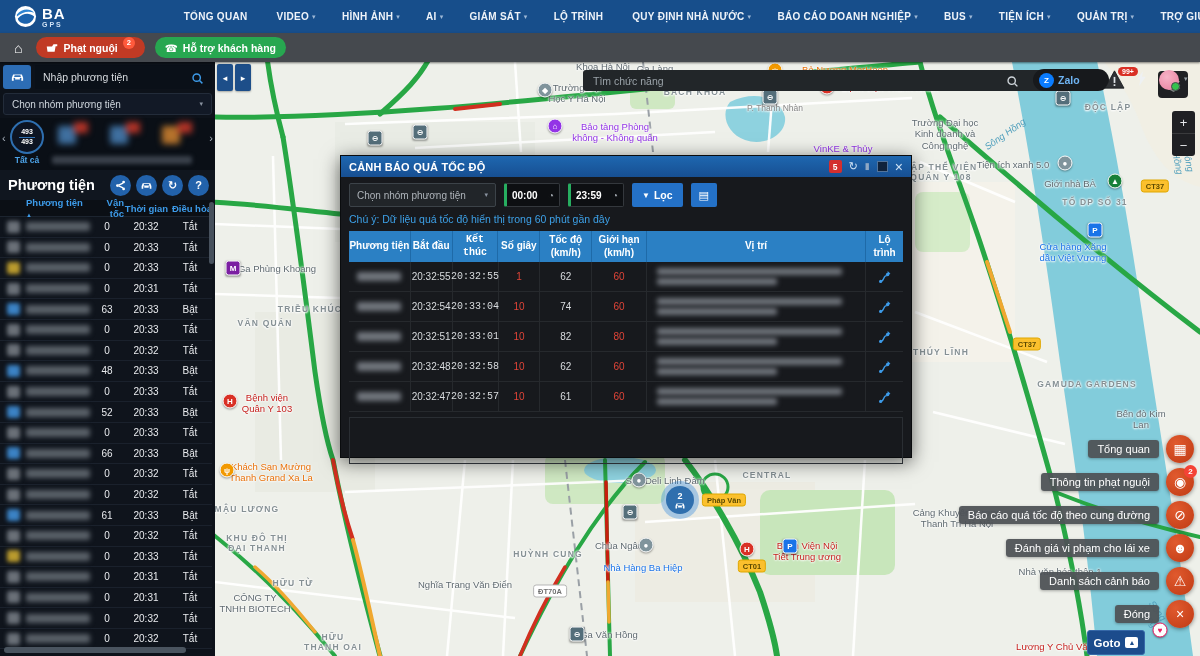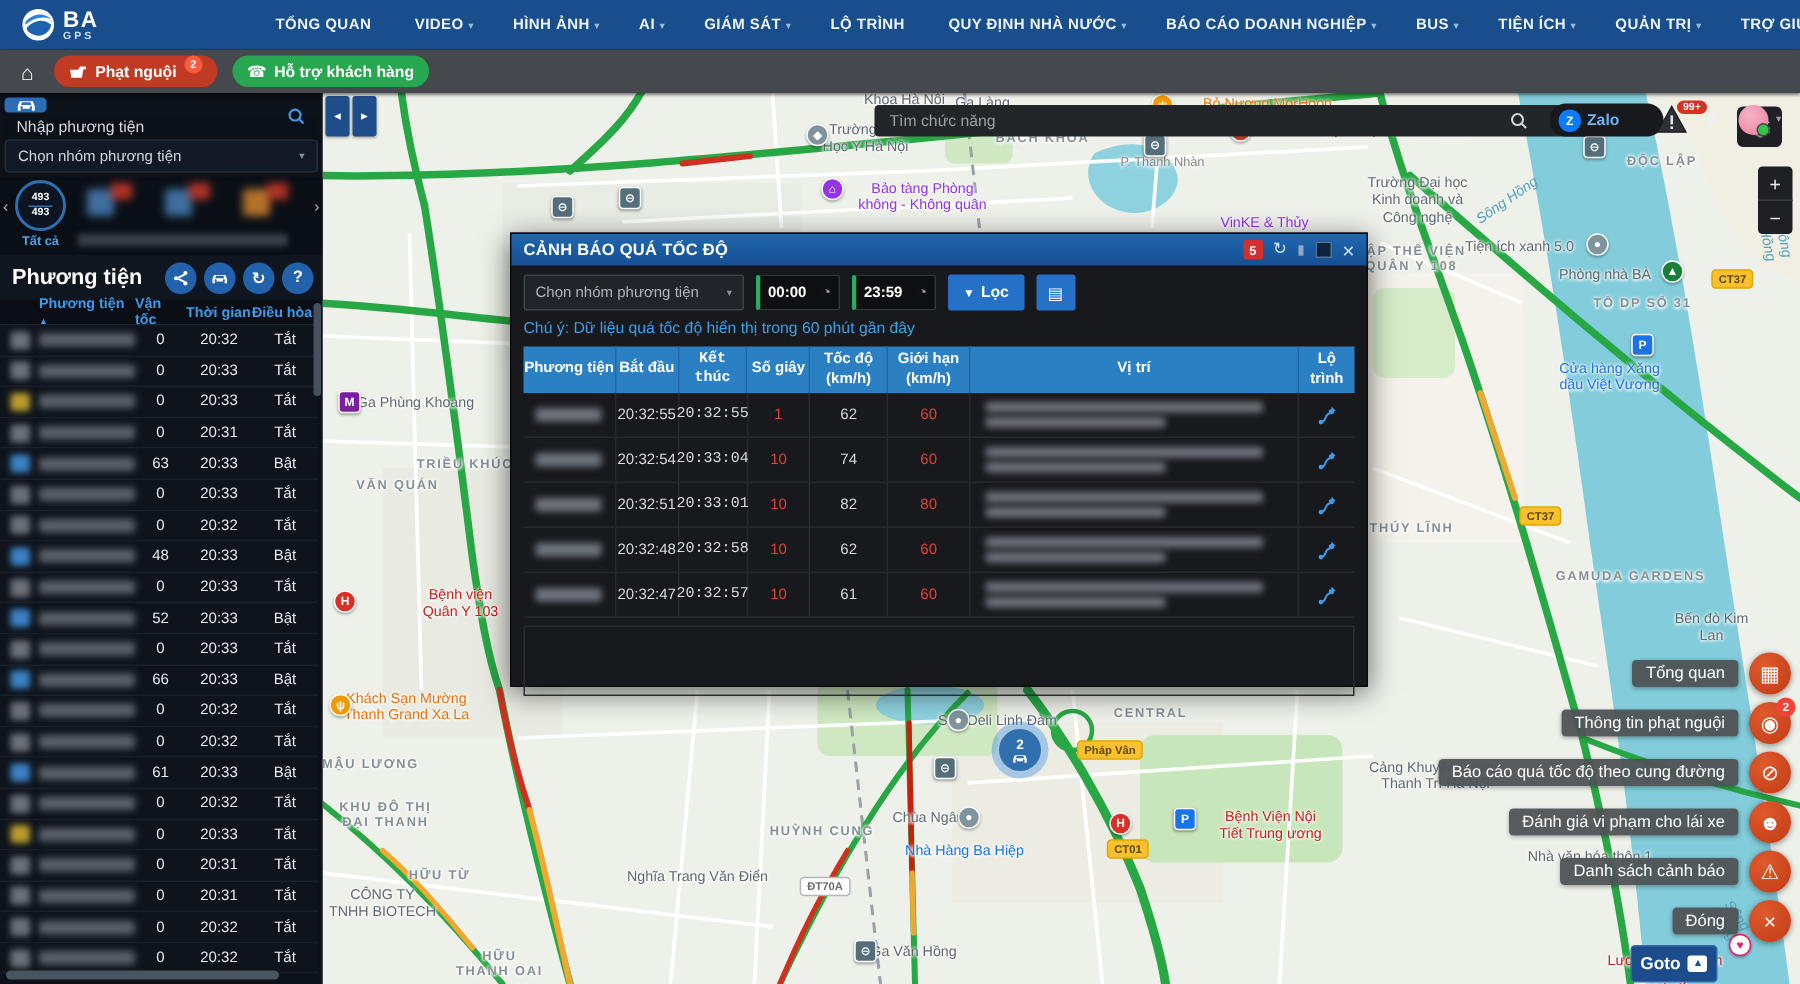--- a/index.html
+++ b/index.html
@@ -28,21 +28,21 @@
   .zalo-circ{width:15px;height:15px;border-radius:50%;background:#0a7cff;color:#fff;font-size:8px;font-weight:bold;display:flex;align-items:center;justify-content:center;}
   .zalo-txt{color:#6eb3f2;font-size:10.5px;font-weight:bold;}
   #warn-wrap{position:absolute;left:1104px;top:37px;cursor:pointer;}
   #warn-badge{position:absolute;left:1118px;top:34px;background:#d93025;color:#fff;font-size:7px;font-weight:bold;padding:1px 4px;border-radius:7px;}
   #bolt{position:absolute;left:1137px;top:38px;cursor:pointer;}
   #avatar{position:absolute;left:1159px;top:37px;width:20px;height:20px;border-radius:50%;background:radial-gradient(circle at 40% 35%,#f7b3c6,#e87d9d);cursor:pointer;}
   #avatar .dot{position:absolute;right:-1px;bottom:-1px;width:7px;height:7px;border-radius:50%;background:#35c24d;border:1px solid #45494e;}
   #av-caret{position:absolute;left:1184px;top:42px;color:#9aa2a8;font-size:7px;}
   
   #sidebar{position:absolute;left:0;top:62px;width:215px;bottom:0;background:#0d121a;z-index:30;}
-  #veh-search-row{position:absolute;left:3px;top:3px;width:209px;height:24px;display:flex;gap:4px;flex-direction:column;}
+  #veh-search-row{position:absolute;left:3px;top:3px;width:209px;height:24px;display:flex;gap:4px;}
   #car-btn{width:28px;height:24px;background:#2d6db5;border-radius:3px;display:flex;align-items:center;justify-content:center;cursor:pointer;}
   #veh-search{flex:1;background:#0a1018;border:none;border-radius:2px;color:#e8eaed;font-size:10.5px;padding:0 24px 0 8px;outline:none;}
   #veh-search::placeholder{color:#d6dade;}
   #veh-search-ic{position:absolute;right:8px;top:6px;}
   #group-dd{position:absolute;left:3px;top:31px;width:209px;height:22px;background:#121926;border:1px solid #232c3a;border-radius:3px;display:flex;align-items:center;justify-content:space-between;padding:0 8px;cursor:pointer;box-sizing:border-box;}
   #group-dd .txt{color:#cfd6dd;font-size:10px;}
   .dd-caret{color:#8a93a0;font-size:7px;}
   #carousel{position:absolute;left:0;top:56px;width:215px;height:52px;background:#0a0f16;}
   .car-arrow{position:absolute;top:14px;color:#aab3bd;font-size:11px;cursor:pointer;}
   #all-circ{position:absolute;left:10px;top:2px;width:30px;height:30px;border-radius:50%;border:2px solid #2e6fb0;background:#0d1422;display:flex;flex-direction:column;align-items:center;justify-content:center;cursor:pointer;}
@@ -51,21 +51,21 @@
   #all-lbl{position:absolute;left:8px;top:37px;width:38px;text-align:center;color:#4da3e8;font-size:8.5px;font-weight:bold;}
   .grp{position:absolute;top:3px;width:42px;height:30px;filter:blur(3px);cursor:pointer;}
   .grp .a{position:absolute;left:6px;top:5px;width:18px;height:18px;background:#3f6f9f;border-radius:2px;}
   .grp .b{position:absolute;left:22px;top:1px;width:14px;height:11px;background:#b23327;}
   .grp-name{position:absolute;left:52px;top:38px;width:140px;height:8px;background:#3a414b;border-radius:2px;filter:blur(2px);}
   #panel-hdr{position:absolute;left:0;top:108px;width:215px;height:30px;background:#10161f;display:flex;align-items:center;}
   #panel-title{color:#fff;font-size:14.5px;font-weight:bold;margin-left:8px;}
   #panel-icons{display:flex;gap:5px;margin-left:auto;margin-right:6px;}
   .pic{width:21px;height:21px;border-radius:50%;background:#2262ab;color:#fff;display:flex;align-items:center;justify-content:center;font-size:11px;font-weight:bold;cursor:pointer;}
   #tbl-hdr{position:absolute;left:0;top:138px;width:212px;height:16px;display:flex;align-items:center;background:#0b0f15;border-bottom:1px solid #1c242f;}
-  .th{color:#3d9be9;font-size:9.5px;font-weight:bold;text-align:left;}
+  .th{color:#3d9be9;font-size:9.5px;font-weight:bold;text-align:right;}
   .th.c1{width:90px;text-align:left;padding-left:26px;box-sizing:border-box;}
   .th.c2{width:34px;}.th.c3{width:44px;}.th.c4{width:44px;}
   .sort{font-size:6px;}
   #veh-rows{position:absolute;left:0;top:155px;width:212px;height:432px;overflow:hidden;}
   .vrow{height:20.6px;display:flex;align-items:center;border-bottom:1px solid #1a212c;background:#0f141c;cursor:pointer;box-sizing:border-box;}
   .vic{width:26px;display:flex;justify-content:center;}
   .vic i{width:13px;height:12px;border-radius:2px;filter:blur(2px);display:block;}
   .ic-gray i{background:#6a7078;}
   .ic-blue i{background:#3b82c4;}
   .ic-yellow i{background:#b99a2e;}
@@ -73,21 +73,21 @@
   .vsp{width:34px;text-align:center;color:#e8eaed;font-size:10px;}
   .vt{width:44px;text-align:center;color:#e8eaed;font-size:10px;}
   .vac{width:44px;text-align:center;color:#e8eaed;font-size:10px;}
   #vscroll{position:absolute;right:1px;top:140px;width:5px;height:62px;background:#47515d;border-radius:3px;}
   #hscroll{position:absolute;left:4px;bottom:3px;width:182px;height:6px;background:#4a545f;border-radius:3px;}
   
   #map{position:absolute;left:215px;top:62px;width:985px;height:594px;background:#eef0ea;overflow:hidden;z-index:1;}
   .mlabel{position:absolute;transform:translate(-50%,-50%);font-size:9.5px;white-space:pre-line;text-align:center;line-height:1.2;pointer-events:none;text-shadow:0 0 2px #fff,0 1px 2px #fff,0 0 3px #fff;}
   .lg{color:#5f6a70;}
   .ld{color:#859094;letter-spacing:1.2px;font-size:8.5px;font-weight:bold;}
-  .lr{color:#c5221f;margin-left:40px;}
+  .lr{color:#c5221f;}
   .lo{color:#e8710a;}
   .lp{color:#9334e6;}
   .lb{color:#1a73e8;}
   .lw{color:#52a0bd;font-style:italic;text-shadow:none;}
   .ls{color:#858585;font-size:8.5px;}
   .mbadge{position:absolute;transform:translate(-50%,-50%);font-size:7.5px;font-weight:bold;padding:1px 4px;border-radius:3px;white-space:nowrap;}
   .by{background:#fbc02d;color:#5c4a00;border:1px solid #dfa700;}
   .bb{background:#3b6fd4;color:#fff;border:1px solid #2c55a8;}
   .bw{background:#fff;color:#707070;border:1px solid #b5b5b5;}
   .mk{position:absolute;transform:translate(-50%,-50%);width:15px;height:15px;border:1.5px solid #fff;border-radius:50%;color:#fff;display:flex;align-items:center;justify-content:center;font-size:8px;font-weight:bold;box-shadow:0 1px 2px rgba(0,0,0,.35);box-sizing:border-box;cursor:pointer;}
@@ -257,21 +257,21 @@
       <span class="mlabel ld" style="left: 893px; top: 45px;">ĐỘC LẬP</span>
 
       <span class="mlabel lw" style="left: 790px; top: 72px; transform: translate(-50%, -50%) rotate(-35deg);">Sông Hồng</span>
 
       <span class="mlabel lw" style="left: 968px; top: 100px; transform: translate(-50%, -50%) rotate(78deg);">Sông Hồng</span>
 
       <span class="mlabel lw" style="left: 938px; top: 552px; transform: translate(-50%, -50%) rotate(55deg);">Sông Hồng</span>
 
       <span class="mlabel lg" style="left: 798px; top: 103px;">Tiện ích xanh 5.0</span>
 
-      <span class="mlabel lg" style="left: 855px; top: 122px;">Phòng nhà BÀ</span>
+      <span class="mlabel lg" style="left: 855px; top: 122px;">Giới nhà BÀ</span>
 
       <span class="mlabel ld" style="left: 880px; top: 140px;">TỔ DP SỐ 31</span>
 
       <span class="mlabel ld" style="left: 726px; top: 110px;">TẬP THỂ VIỆN
 QUÂN Y 108</span>
 
       <span class="mlabel lb" style="left: 858px; top: 190px;">Cửa hàng Xăng
 dầu Việt Vương</span>
 
       <span class="mlabel ld" style="left: 726px; top: 290px;">THÚY LĨNH</span>
@@ -328,21 +328,21 @@
       <span class="mlabel lg" style="left: 450px; top: 419px;">Sen Deli Linh Đàm</span>
 
       <span class="mlabel ld" style="left: 552px; top: 413px;">CENTRAL</span>
     </div>
   <div>
 
       <span class="mbadge by" style="left: 940px; top: 124px;">CT37</span>
 
       <span class="mbadge by" style="left: 812px; top: 282px;">CT37</span>
 
-      <span class="mbadge by" style="left: 525px; top: 438px;">Pháp Vân</span>
+      <span class="mbadge by" style="left: 509px; top: 438px;">Pháp Vân</span>
 
       <span class="mbadge by" style="left: 537px; top: 504px;">CT01</span>
 
       <span class="mbadge bb" style="left: 464px; top: 436px; font-family: Liberation Mono, monospace;">QL1</span>
 
       <span class="mbadge bw" style="left: 335px; top: 529px;">ĐT70A</span>
     </div>
   <div>
 
       <span class="mk mk-school" style="left: 330px; top: 28px;">◆</span>

